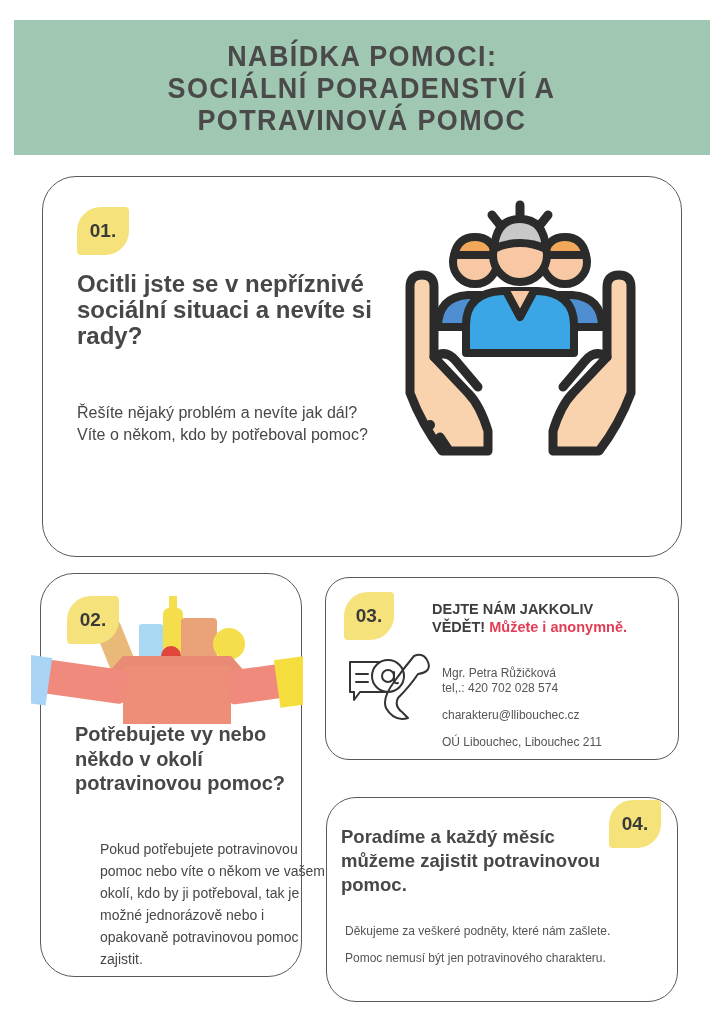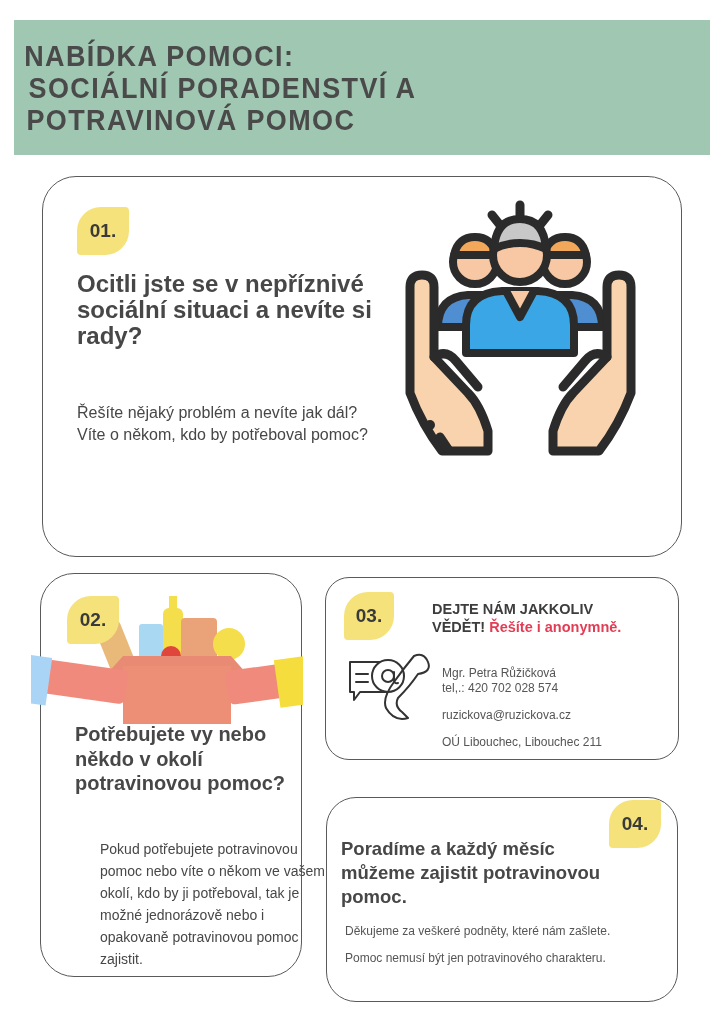--- a/index.html
+++ b/index.html
@@ -2,21 +2,21 @@
 <html><head>
   <meta charset="utf-8">
   <style>
     * { box-sizing: border-box; margin: 0; padding: 0; }
     html, body { width: 724px; height: 1024px; background: #ffffff; overflow: hidden; }
     body { position: relative; font-family: "Liberation Sans", "DejaVu Sans", sans-serif; color: #3a3a3a; }
 
     .banner {
       position: absolute; left: 14px; top: 20px; width: 696px; height: 135px;
       background: #9fc7b2;
-      display: flex; flex-direction: column; align-items: flex-start; justify-content: center;
+      display: flex; flex-direction: column; align-items: center; justify-content: center;
     }
     .banner .line {
       font-family: "Liberation Sans", sans-serif; font-weight: 700; font-size: 29px;
       letter-spacing: 1.5px; line-height: 32px; color: #4a4a4a; text-align: center;
       transform: scaleX(0.93);
     }
 
     .card {
       position: absolute; background: #fff; border: 1.3px solid #5a5a5a; border-radius: 34px;
     }
@@ -56,21 +56,21 @@
     .c3-badge { left: 18px; top: 14px; width: 50px; }
     .c3-title { left: 106px; top: 22px; font-size: 14.5px; line-height: 18px; font-weight: 700; color: #3d3d3d; }
     .c3-title .accent { color: #e23d55; }
     .c3-icon { position: absolute; left: 20px; top: 72px; width: 92px; height: 70px; }
     .c3-contact { position: absolute; left: 116px; top: 88px; font-size: 12px; line-height: 15px; color: #555; }
     .c3-contact div { white-space: nowrap; }
     .c3-gap { height: 12px; }
 
     
     .c4-badge { left: 282px; top: 2px; border-radius: 24px 4px 24px 4px; }
-    .c4-heading { left: 14px; top: 27px; width: 260px; font-size: 18.5px; line-height: 24px; margin-top: 12px; }
+    .c4-heading { left: 14px; top: 27px; width: 260px; font-size: 18.5px; line-height: 24px; }
     .c4-body { left: 18px; top: 126px; width: 330px; font-size: 12px; line-height: 15.5px; color: #555; }
     .c4-body p { margin-bottom: 11px; }
   </style>
 </head>
 <body>
 
 <div class="banner">
   <div class="line">NABÍDKA POMOCI:</div>
   <div class="line">SOCIÁLNÍ PORADENSTVÍ A</div>
   <div class="line">POTRAVINOVÁ POMOC</div>
@@ -136,38 +136,38 @@
   </svg>
   <div class="badge c2-badge">02.</div>
   <div class="heading c2-heading">Potřebujete vy nebo někdo v okolí potravinovou pomoc?</div>
   <div class="body-text c2-body">Pokud potřebujete potravinovou pomoc nebo víte o někom ve vašem okolí, kdo by ji potřeboval, tak je možné jednorázově nebo i opakovaně potravinovou pomoc zajistit.</div>
 </div>
 
 <div class="card card3">
   <div class="badge c3-badge">03.</div>
   <div class="heading c3-title">
     <div>DEJTE NÁM JAKKOLIV</div>
-    <div><span>VĚDĚT!</span> <span class="accent">Řešíte i anonymně.</span></div>
+    <div><span>VĚDĚT!</span> <span class="accent">Můžete i anonymně.</span></div>
   </div>
   <svg class="c3-icon" viewBox="0 0 92 70">
     <g stroke="#333" stroke-width="2" fill="none" stroke-linecap="round" stroke-linejoin="round">
       <path d="M4 12 h36 v30 h-26 l-6 8 v-8 h-4 z"></path>
       <line x1="10" y1="24" x2="22" y2="24"></line>
       <line x1="10" y1="32" x2="22" y2="32"></line>
       <circle cx="42" cy="26" r="16" fill="#fff"></circle>
       <circle cx="42" cy="26" r="6"></circle>
       <path d="M48 22 v8 q0 4 4 3"></path>
       <path d="M68 6 q10 -4 14 6 q4 10 -10 12 q-8 12 -20 24 q-4 8 4 14 l6 6 q-14 4 -22 -10 q-4 -10 8 -26 q10 -14 20 -26 z"></path>
     </g>
   </svg>
   <div class="c3-contact">
     <div>Mgr. Petra Růžičková</div>
     <div>tel,.: 420 702 028 574</div>
     <div class="c3-gap"></div>
-    <div>ruzickova@ruzickova.cz</div>
+    <div>charakteru@llibouchec.cz</div>
     <div class="c3-gap"></div>
     <div>OÚ Libouchec, Libouchec 211</div>
   </div>
 </div>
 
 <div class="card card4">
   <div class="badge c4-badge">04.</div>
   <div class="heading c4-heading">Poradíme a každý měsíc můžeme zajistit potravinovou pomoc.</div>
   <div class="body-text c4-body">
     <p>Děkujeme za veškeré podněty, které nám zašlete.</p>

